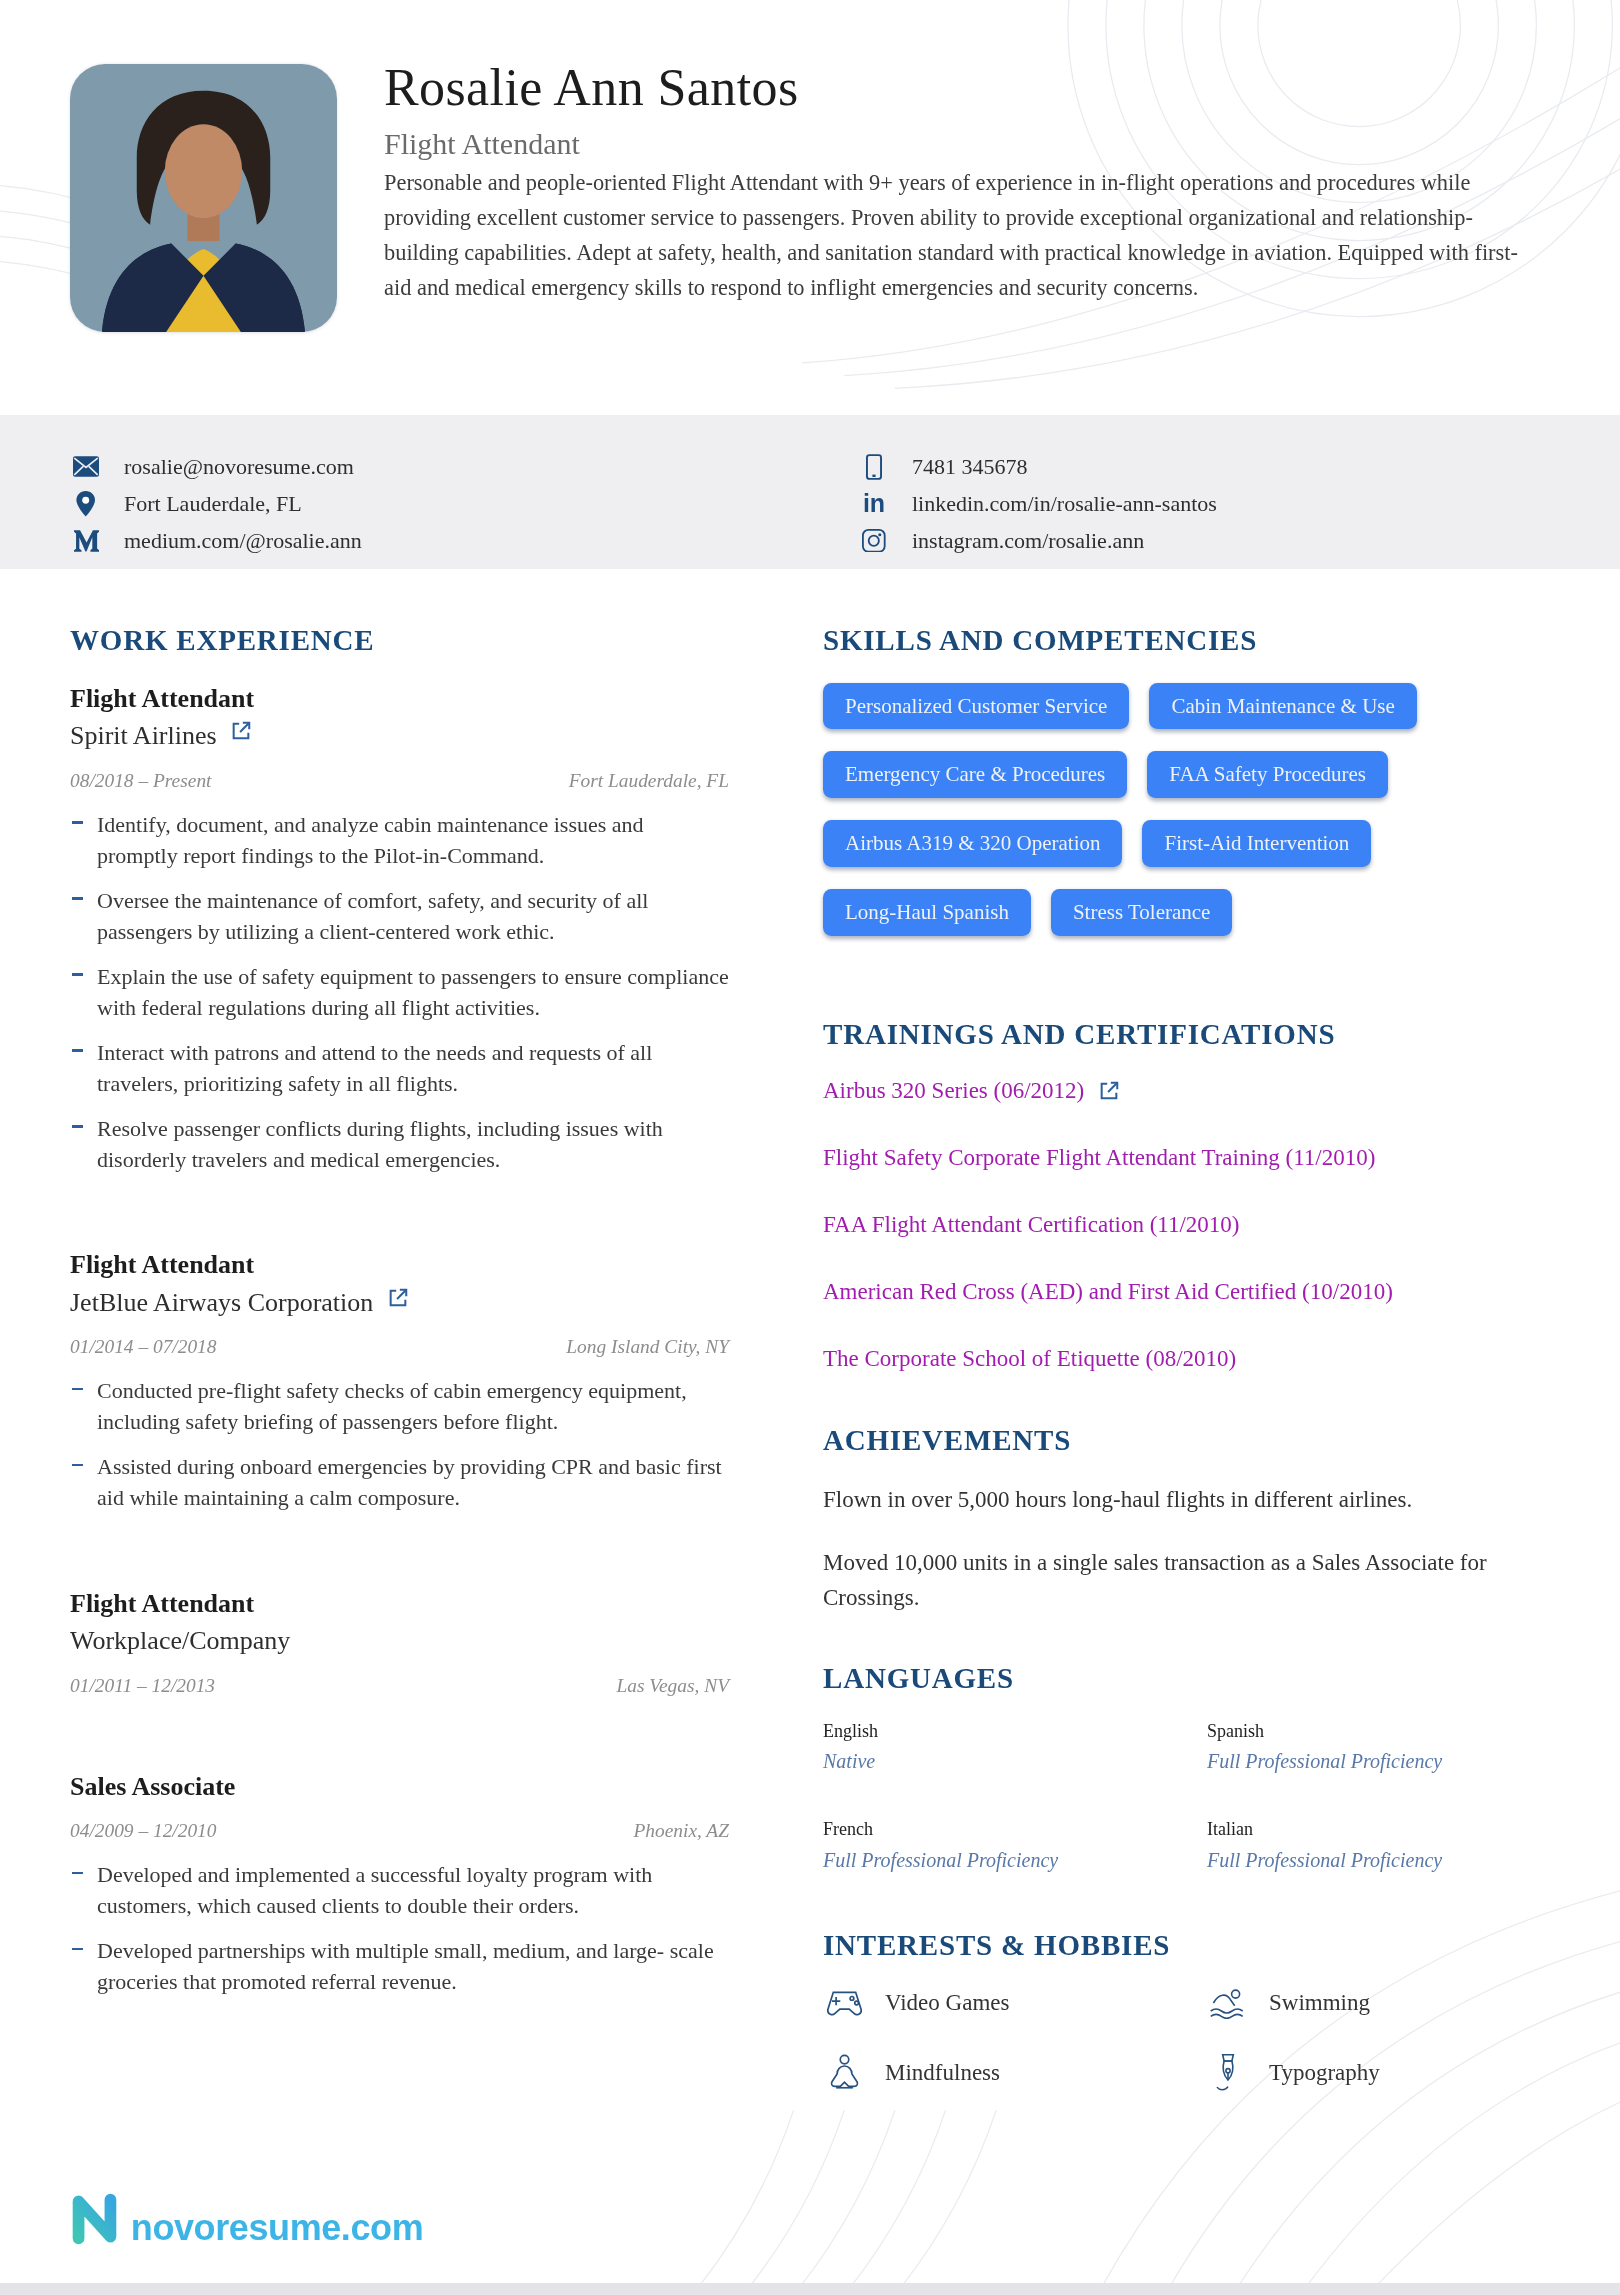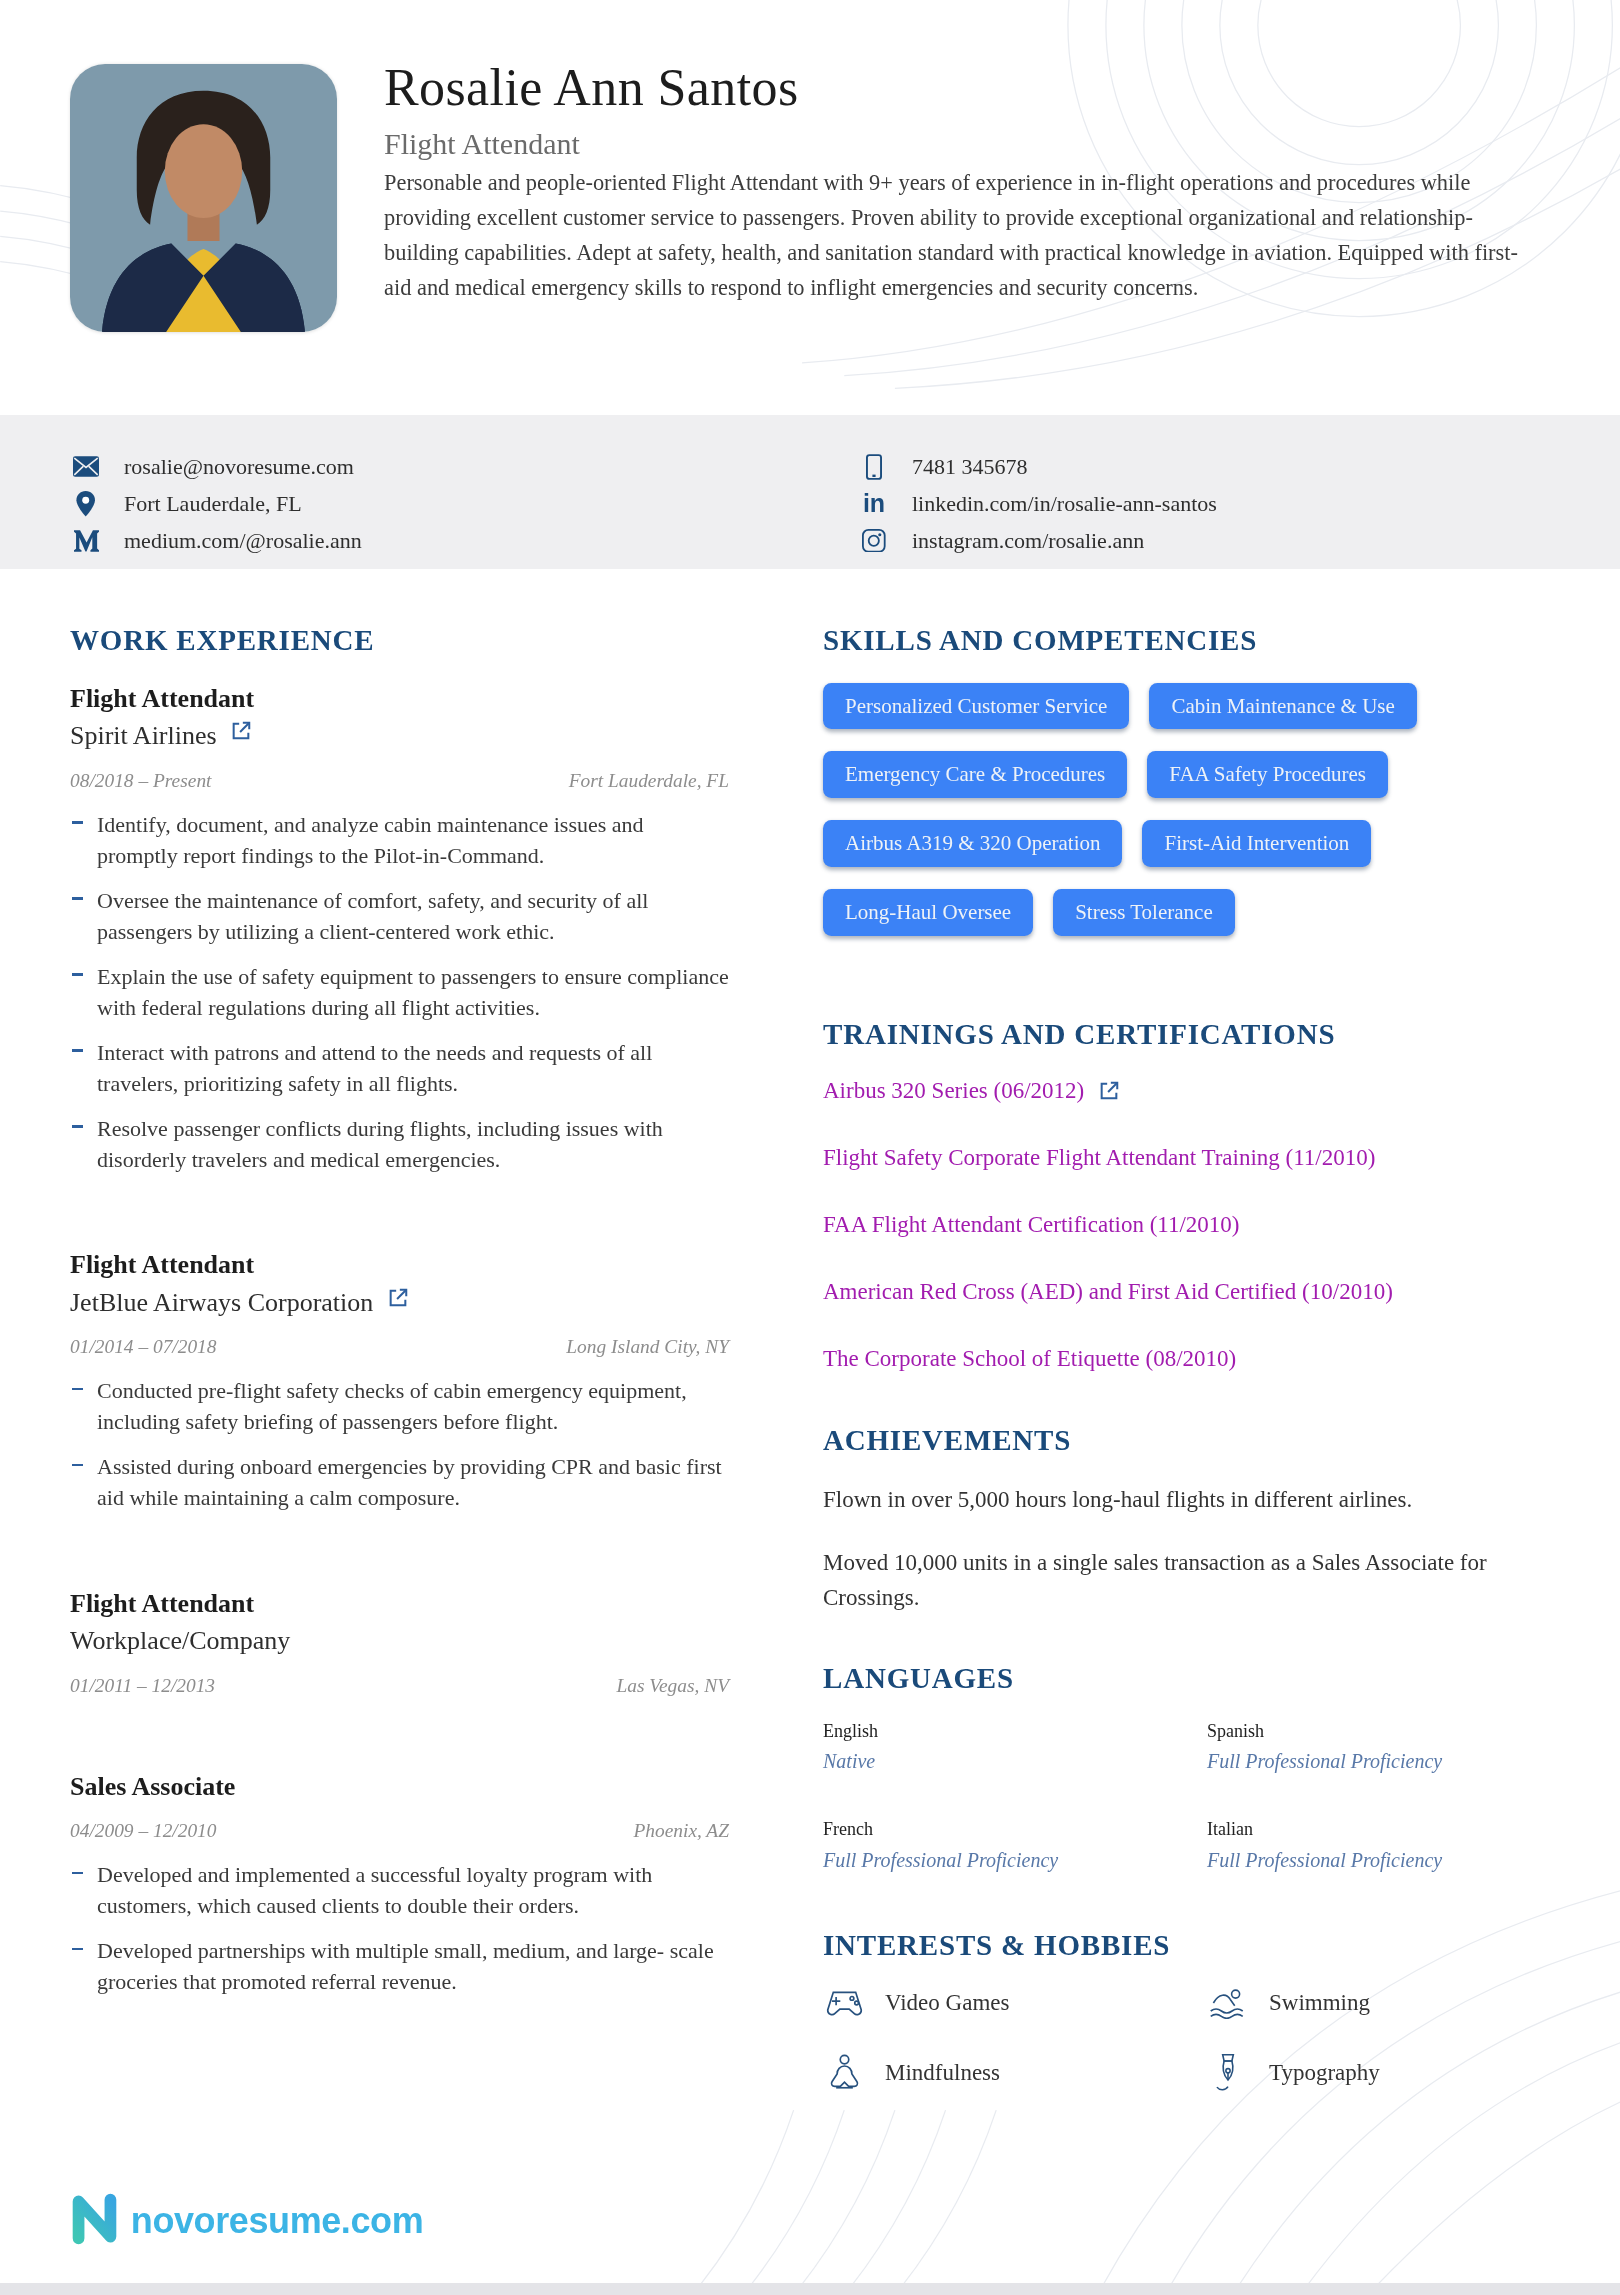--- a/index.html
+++ b/index.html
@@ -87,21 +87,21 @@
   .lang-name { font-size:18px; color:#222; }
   .lang-level { font-size:20px; font-style:italic; color:#5878a8; margin-top:8.4px; }
 
   
   .interests { margin-top:56px; }
   .int-grid { display:grid; grid-template-columns:384px 1fr; row-gap:34px; }
   .int-item { display:flex; align-items:center; gap:20px; font-size:23px; color:#333; }
   .int-icon { width:42px; display:flex; justify-content:center; flex:none; }
 
   
-  .footer { position:absolute; left:70px; top:2193px; display:flex; align-items:center; gap:11.8px; z-index:2; }
+  .footer { position:absolute; left:70px; top:2193px; display:flex; align-items:flex-end; gap:11.8px; z-index:2; }
   .brand {
     font-family:"Liberation Sans", sans-serif; font-weight:700;
     font-size:36px; color:#3cb4e5; letter-spacing:-0.4px;
   }
   .bottom-strip { position:absolute; left:0; bottom:0; width:100%; height:11.8px; background:#e4e4e8; z-index:3; }
 </style>
 </head>
 <body>
 
 <div class="page">
@@ -286,21 +286,21 @@
 
   <div class="col-right">
     <h2 class="sec">SKILLS AND COMPETENCIES</h2>
     <div class="badges">
       <span class="badge">Personalized Customer Service</span>
       <span class="badge">Cabin Maintenance &amp; Use</span>
       <span class="badge">Emergency Care &amp; Procedures</span>
       <span class="badge">FAA Safety Procedures</span>
       <span class="badge">Airbus A319 &amp; 320 Operation</span>
       <span class="badge">First-Aid Intervention</span>
-      <span class="badge">Long-Haul Oversee</span>
+      <span class="badge">Long-Haul Spanish</span>
       <span class="badge">Stress Tolerance</span>
     </div>
 
     <div class="trainings">
       <h2 class="sec">TRAININGS AND CERTIFICATIONS</h2>
       <div class="training-item">
         <span>Airbus 320 Series (06/2012)</span>
         <span class="extlink">
           <svg width="22" height="22" viewBox="0 0 24 24" fill="none" stroke="#2d5f9e" stroke-width="2.2">
               <path d="M10 4H4v16h16v-6"></path>

